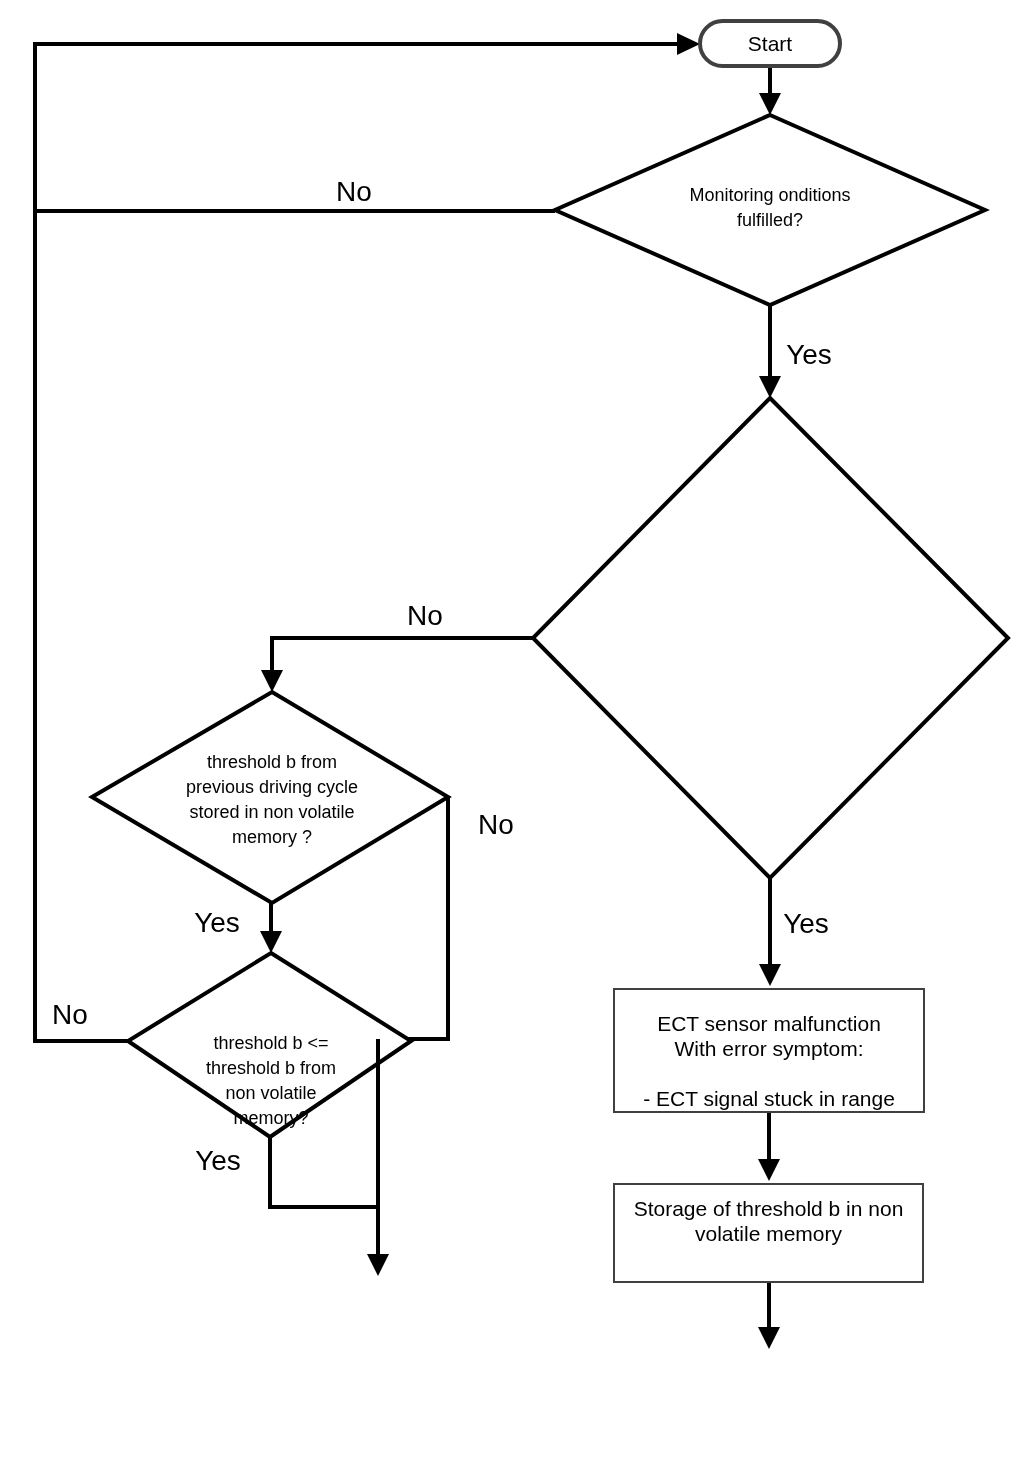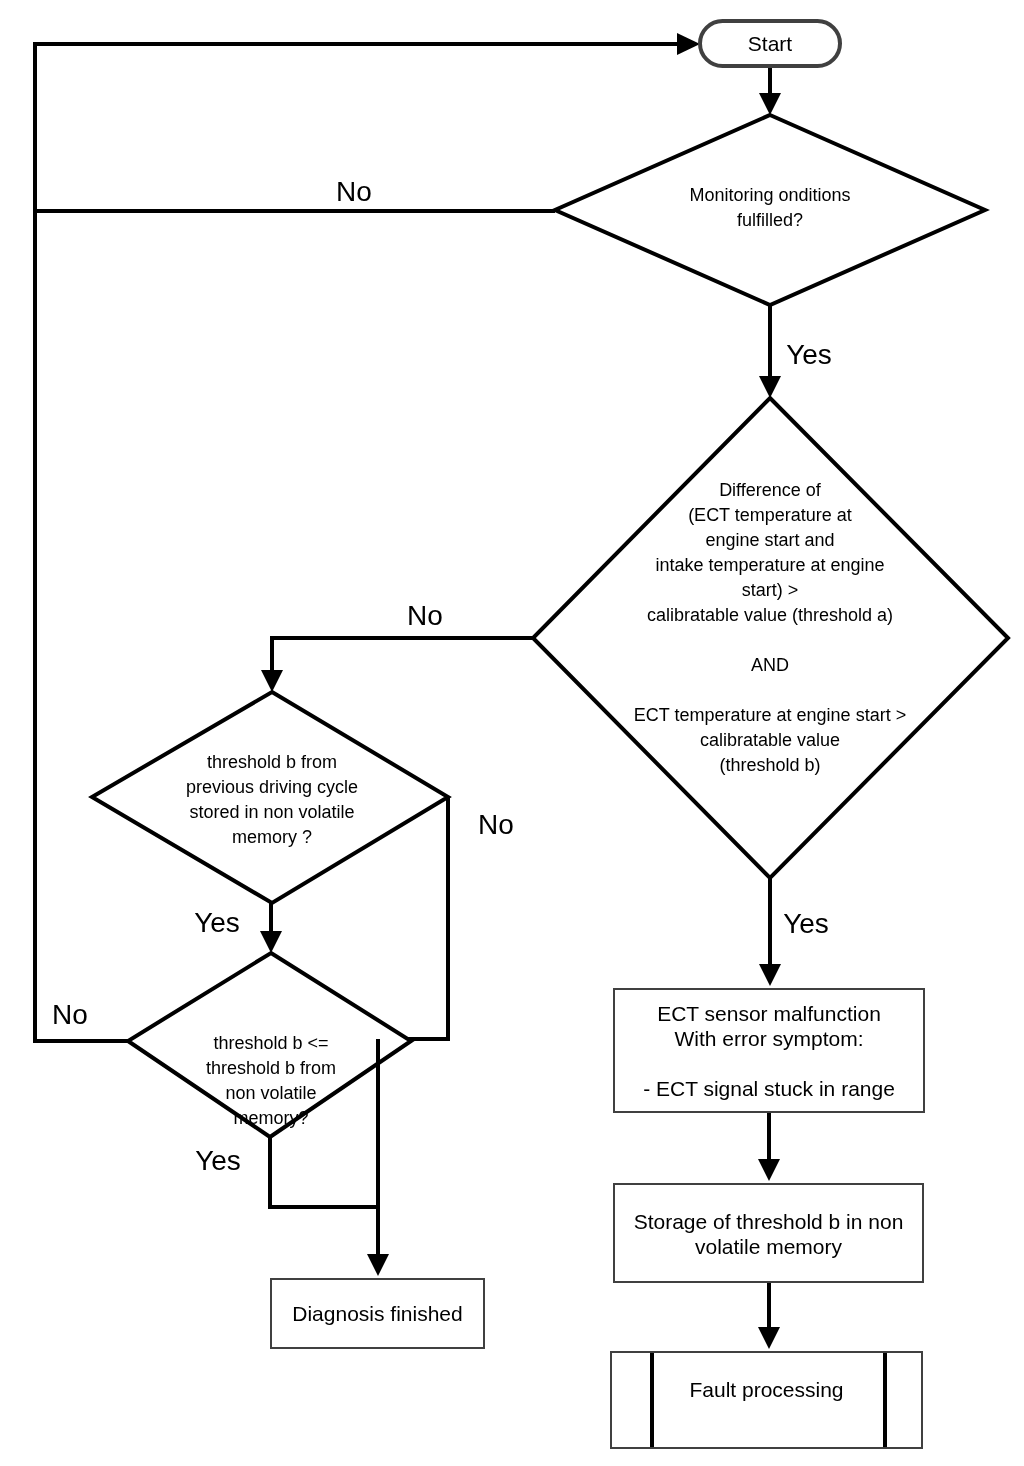--- a/index.html
+++ b/index.html
@@ -47,21 +47,21 @@
     display: flex;
     align-items: center;
     justify-content: center;
     text-align: center;
     white-space: pre-line;
     font-size: 21px;
     line-height: 25px;
   }
   .box.top-anchored {
     align-items: flex-start;
-    padding-top: 24px;
+    padding-top: 11px;
   }
   .capsule {
     border-radius: 26px;
     border-width: 4px;
   }
   
   .pp-bar {
     position: absolute;
     top: 0;
     bottom: 0;
@@ -111,62 +111,42 @@
       <polygon points="769,1349 758,1327 780,1327"></polygon>
     </g>
   </svg>
 
   <div class="box capsule" style="left:698px; top:19px; width:144px; height:49px;">
     <span>Start</span>
   </div>
 
   <div class="txt" style="left:770px; top:208px; width:320px;">Monitoring onditions
 fulfilled?</div>
-  <div class="txt" style="left:770px; top:628px; width:460px;">Difference of
-(ECT temperature at
-engine start and
-intake temperature at engine
-start) &gt;
-calibratable value (threshold a)
-
-AND
-
-ECT temperature at engine start &gt;
-calibratable value
-(threshold b)</div>
   <div class="txt" style="left:272px; top:800px; width:300px;">threshold b from
 previous driving cycle
 stored in non volatile
 memory ?</div>
   <div class="txt" style="left:271px; top:1046px; width:260px;margin-top:35px;">threshold b &lt;=
 threshold b from
 non volatile
 memory?</div>
 
-  <div class="box" style="left:613px; top:988px; width:312px; height:125px;">
+  <div class="box" style="left:613px; top:988px; width:312px; height:125px;align-items:flex-end;">
     <span>ECT sensor malfunction
 With error symptom:
 
 - ECT signal stuck in range</span>
   </div>
 
   <div class="box top-anchored" style="left:613px; top:1183px; width:311px; height:100px;">
     <span>Storage of threshold b in non
 volatile memory</span>
   </div>
 
-  <div class="box top-anchored" style="left:610px; top:1351px; width:313px; height:98px;">
-    <div class="pp-bar" style="left:38px;"></div>
-    <div class="pp-bar" style="left:271px;"></div>
-    <span>Fault processing</span>
-  </div>
 
-  <div class="box" style="left:270px; top:1278px; width:215px; height:71px;">
-    <span>Diagnosis finished</span>
-  </div>
 
   <div class="lbl" style="left:354px; top:192px;">No</div>
   <div class="lbl" style="left:809px; top:355px;">Yes</div>
   <div class="lbl" style="left:425px; top:616px;">No</div>
   <div class="lbl" style="left:806px; top:924px;">Yes</div>
   <div class="lbl" style="left:496px; top:825px;">No</div>
   <div class="lbl" style="left:217px; top:923px;">Yes</div>
   <div class="lbl" style="left:70px; top:1015px;">No</div>
   <div class="lbl" style="left:218px; top:1161px;">Yes</div>
 

